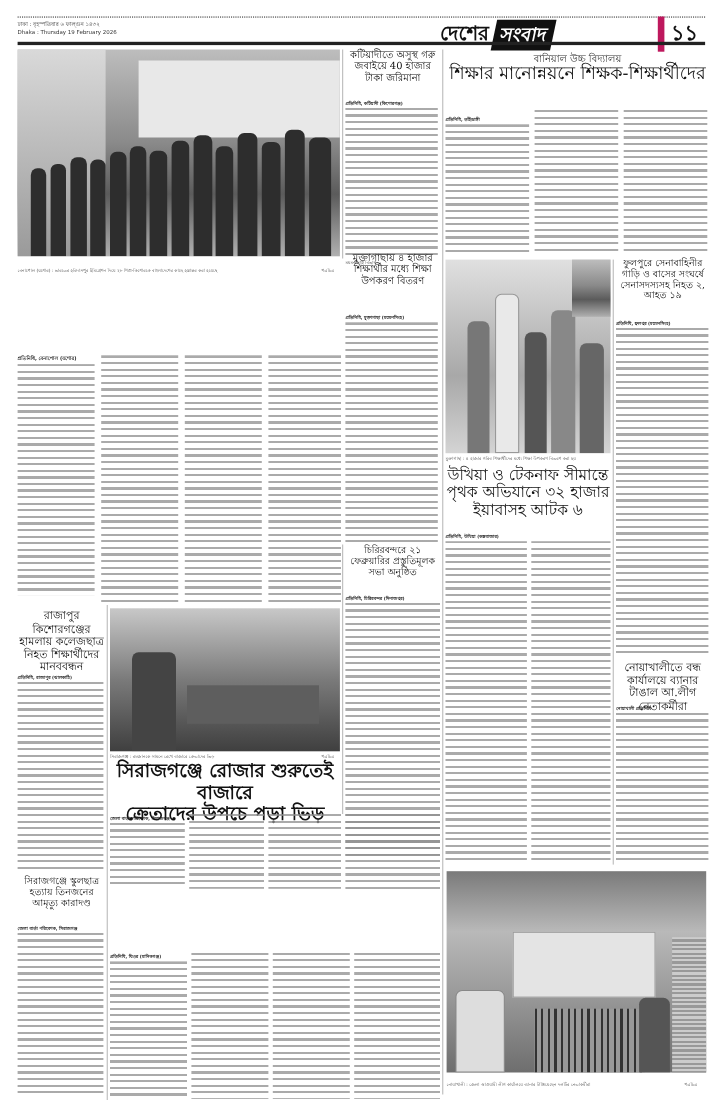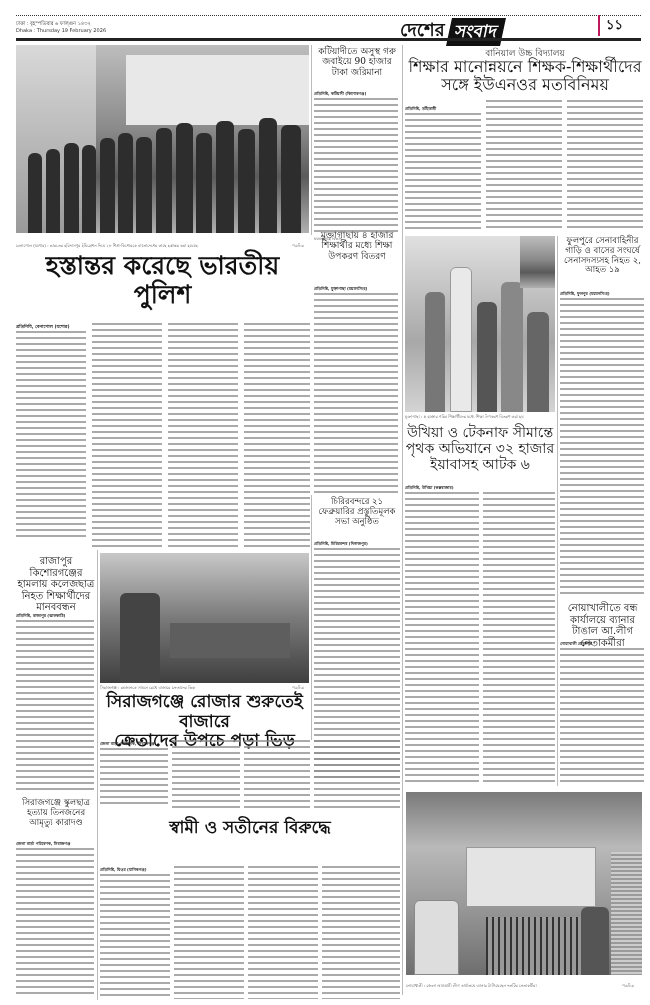--- a/index.html
+++ b/index.html
@@ -3,21 +3,21 @@
 <meta charset="utf-8">
 <style>
 *{box-sizing:border-box;margin:0;padding:0}
 body{width:650px;height:1005px;background:#fff;font-family:"DejaVu Sans",sans-serif;color:#111;overflow:hidden;position:relative}
 .abs{position:absolute}
 .dotline{border-top:1px dotted #333}
 .thick{background:#222;height:3px}
 .dateline{font-size:5px;line-height:7px;color:#333}
 .mast-a{font-family:"DejaVu Serif",serif;font-size:18px;font-weight:bold;color:#111}
 .mast-b{background:#111;color:#fff;font-family:"DejaVu Serif",serif;font-size:17px;font-weight:bold;padding:0 6px;transform:skewX(-12deg)}
-.pageno{font-family:"DejaVu Serif",serif;font-size:13px;font-weight:bold;border-left:2px solid #be185d;padding-left:6px}
+.pageno{font-family:"DejaVu Serif",serif;font-size:19px;font-weight:bold;border-left:6px solid #be185d;padding-left:6px}
 .photo{background:linear-gradient(180deg,#bdbdbd 0%,#8a8a8a 45%,#5b5b5b 70%,#b0b0b0 100%);overflow:hidden}
 .caption{font-size:4px;line-height:6px;color:#444;white-space:nowrap;overflow:hidden}
 .hl{font-family:"DejaVu Serif",serif;text-align:center;color:#111;line-height:1.15}
 .byline{font-size:4.5px;font-weight:bold;color:#222;line-height:7px}
 .body{font-size:4px;line-height:6.4px;color:#555;text-align:justify;overflow:hidden;word-break:break-all}
 .txt{background:repeating-linear-gradient(180deg,#8e8e8e 0px,#8e8e8e 2px,transparent 2px,transparent 6px);opacity:.75}
 .kicker{font-size:5px;color:#333;text-align:center}
 .vsep{background:#bbb;width:1px}
 .person{position:absolute;bottom:0;background:#2d2d2d;border-radius:6px 6px 0 0}
 </style>
@@ -50,36 +50,34 @@
   <div class="person" style="left:160px;width:17px;height:110px"></div>
   <div class="person" style="left:180px;width:16px;height:100px"></div>
   <div class="person" style="left:200px;width:18px;height:112px"></div>
   <div class="person" style="left:222px;width:17px;height:104px"></div>
   <div class="person" style="left:243px;width:18px;height:115px"></div>
   <div class="person" style="left:265px;width:20px;height:108px"></div>
 </div>
 <div class="abs caption" style="left:16px;top:243px;width:250px">বেনাপোল (যশোর) : ভারতের হরিদাসপুর ইমিগ্রেশন দিয়ে ২৮ শিশু-কিশোরকে বাংলাদেশের কাছে হস্তান্তর করা হয়েছে</div>
 <div class="abs caption" style="left:292px;top:243px">পত্রচিত্র</div>
 <div class="abs hl" style="left:16px;top:252px;width:293px;font-size:25px;font-weight:bold">
-  <div>হস্তান্তর করেছে ভারতীয় পুলিশ</div>
 </div>
 <div class="abs byline" style="left:16px;top:323px">প্রতিনিধি, বেনাপোল (যশোর)</div>
 <div class="abs body txt" style="left:16px;top:331px;width:70px;height:210px"></div>
 <div class="abs body txt" style="left:92px;top:323px;width:70px;height:225px"></div>
 <div class="abs body txt" style="left:168px;top:323px;width:70px;height:225px"></div>
 <div class="abs body txt" style="left:244px;top:323px;width:66px;height:225px"></div>
 
-<div class="abs hl" style="left:314px;top:46px;width:86px;font-size:9px">কটিয়াদীতে অসুস্থ গরু জবাইয়ে 90 হাজার টাকা জরিমানা</div>
+<div class="abs hl" style="left:314px;top:46px;width:86px;font-size:9px">কটিয়াদীতে অসুস্থ গরু জবাইয়ে 40 হাজার টাকা জরিমানা</div>
 <div class="abs byline" style="left:314px;top:90px;font-size:4px">প্রতিনিধি, কটিয়াদী (কিশোরগঞ্জ)</div>
 <div class="abs body txt" style="left:314px;top:98px;width:84px;height:135px"></div>
 
 <div class="abs kicker" style="left:405px;top:46px;width:240px;font-size:9px">বানিয়াল উচ্চ বিদ্যালয়</div>
 <div class="abs hl" style="left:405px;top:58px;width:240px;font-size:16px">
   <div>শিক্ষার মানোন্নয়নে শিক্ষক-শিক্ষার্থীদের</div>
-  <div>সঙ্গে ইউএনওর মতবিনিময়</div>
 </div>
 <div class="abs byline" style="left:405px;top:105px;font-size:4px">প্রতিনিধি, তাঁইডাঙ্গী</div>
 <div class="abs body txt" style="left:405px;top:113px;width:76px;height:118px"></div>
 <div class="abs body txt" style="left:486px;top:100px;width:76px;height:131px"></div>
 <div class="abs body txt" style="left:567px;top:100px;width:76px;height:131px"></div>
 
 <div class="abs kicker" style="left:314px;top:236px;width:86px;font-size:4px;text-align:left">ময়মনসিংহ বিভাগ</div>
 <div class="abs hl" style="left:314px;top:230px;width:86px;font-size:9px">মুক্তাগাছায় ৪ হাজার শিক্ষার্থীর মধ্যে শিক্ষা উপকরণ বিতরণ</div>
 <div class="abs byline" style="left:314px;top:285px;font-size:4px">প্রতিনিধি, মুক্তাগাছা (ময়মনসিংহ)</div>
 <div class="abs body txt" style="left:314px;top:293px;width:84px;height:200px"></div>
@@ -128,21 +126,20 @@
 <div class="abs body txt" style="left:100px;top:748px;width:68px;height:60px"></div>
 <div class="abs body txt" style="left:172px;top:740px;width:68px;height:68px"></div>
 <div class="abs body txt" style="left:244px;top:740px;width:66px;height:68px"></div>
 <div class="abs body txt" style="left:314px;top:740px;width:86px;height:70px"></div>
 
 <div class="abs hl" style="left:16px;top:798px;width:80px;font-size:8.5px">সিরাজগঞ্জে স্কুলছাত্র হত্যায় তিনজনের আমৃত্যু কারাদণ্ড</div>
 <div class="abs byline" style="left:16px;top:840px;font-size:4px">জেলা বার্তা পরিবেশক, সিরাজগঞ্জ</div>
 <div class="abs body txt" style="left:16px;top:848px;width:78px;height:150px"></div>
 
 <div class="abs hl" style="left:100px;top:818px;width:300px;font-size:17px;font-weight:bold">
-  <div>স্বামী ও সতীনের বিরুদ্ধে</div>
 </div>
 <div class="abs byline" style="left:100px;top:866px;font-size:4px">প্রতিনিধি, ঘিওর (মানিকগঞ্জ)</div>
 <div class="abs body txt" style="left:100px;top:874px;width:70px;height:125px"></div>
 <div class="abs body txt" style="left:174px;top:866px;width:70px;height:133px"></div>
 <div class="abs body txt" style="left:248px;top:866px;width:70px;height:133px"></div>
 <div class="abs body txt" style="left:322px;top:866px;width:78px;height:133px"></div>
 
 <div class="abs hl" style="left:560px;top:602px;width:85px;font-size:10px">নোয়াখালীতে বন্ধ কার্যালয়ে ব্যানার টাঙাল আ.লীগ নেতাকর্মীরা</div>
 <div class="abs byline" style="left:560px;top:640px;font-size:4px">নোয়াখালী প্রতিনিধি</div>
 <div class="abs body txt" style="left:560px;top:648px;width:84px;height:138px"></div>

